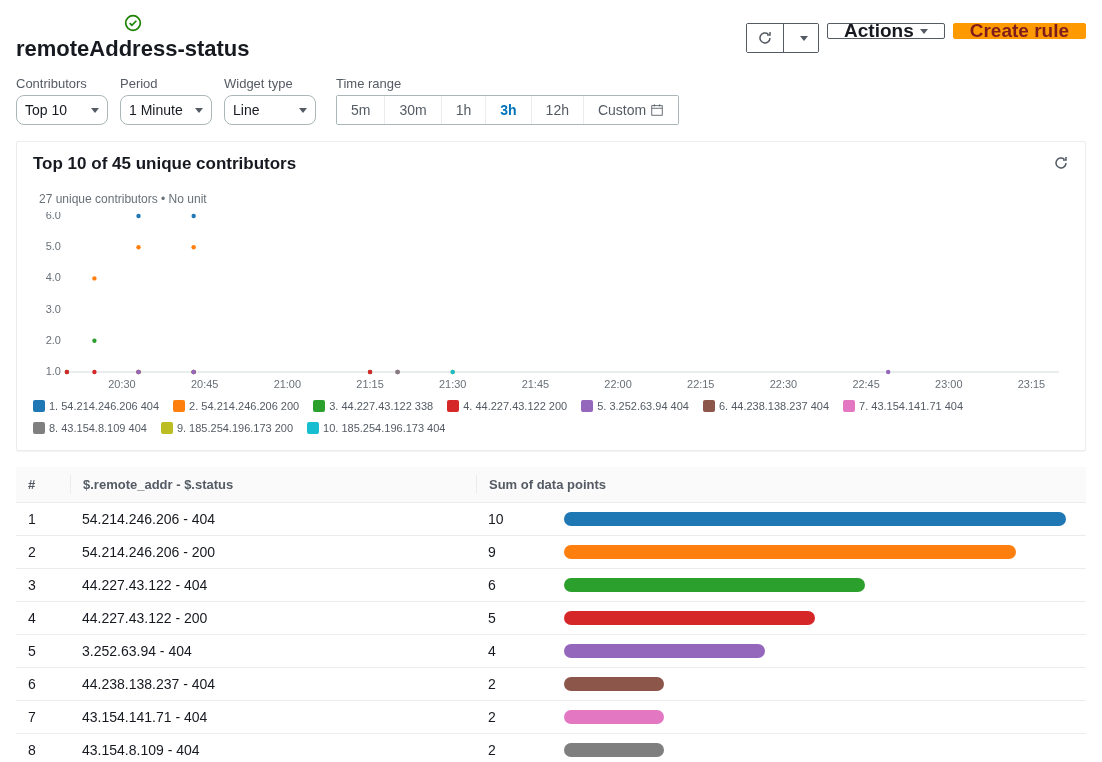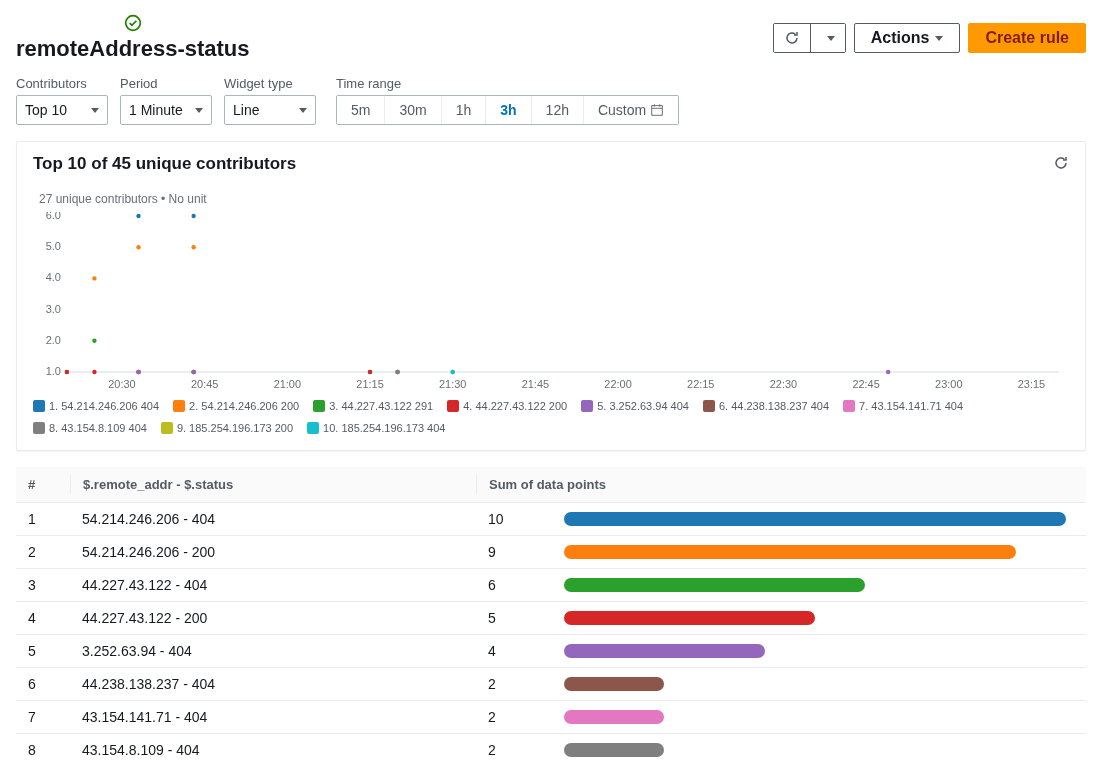--- a/index.html
+++ b/index.html
@@ -36,24 +36,24 @@
     display: flex;
     gap: 8px;
   }
   .btn {
     display: inline-flex;
     align-items: center;
     justify-content: center;
     border: 1px solid #545b64;
     background: #fff;
     border-radius: 2px;
-    font-size: 16px;
+    font-size: 19px;
     font-weight: 700;
     padding: 4px 16px;
-    height: 30px;
+    height: 16px;
     cursor: pointer;
     color: #16191f;
   }
   .btn-split {
     display: inline-flex;
     border: 1px solid #545b64;
     border-radius: 2px;
     overflow: hidden;
     height: 30px;
   }
@@ -101,21 +101,21 @@
     gap: 4px;
   }
   .field-label {
     font-size: 13px;
     color: #545b64;
   }
   .select {
     height: 30px;
     width: 92px;
     border: 1px solid #aab7b8;
-    border-radius: 2px;
+    border-radius: 8px;
     padding: 0 26px 0 8px;
     font-size: 14px;
     background: #fff;
     position: relative;
     display: flex;
     align-items: center;
     cursor: pointer;
   }
   .select::after {
     content: "";
@@ -351,21 +351,21 @@
       <div class="legend-item">
         <span class="swatch" style="background:#1f77b4"></span>
         <span>1. 54.214.246.206 404</span>
       </div>
       <div class="legend-item">
         <span class="swatch" style="background:#ff7f0e"></span>
         <span>2. 54.214.246.206 200</span>
       </div>
       <div class="legend-item">
         <span class="swatch" style="background:#2ca02c"></span>
-        <span>3. 44.227.43.122 291</span>
+        <span>3. 44.227.43.122 338</span>
       </div>
       <div class="legend-item">
         <span class="swatch" style="background:#d62728"></span>
         <span>4. 44.227.43.122 200</span>
       </div>
       <div class="legend-item">
         <span class="swatch" style="background:#9467bd"></span>
         <span>5. 3.252.63.94 404</span>
       </div>
       <div class="legend-item">

